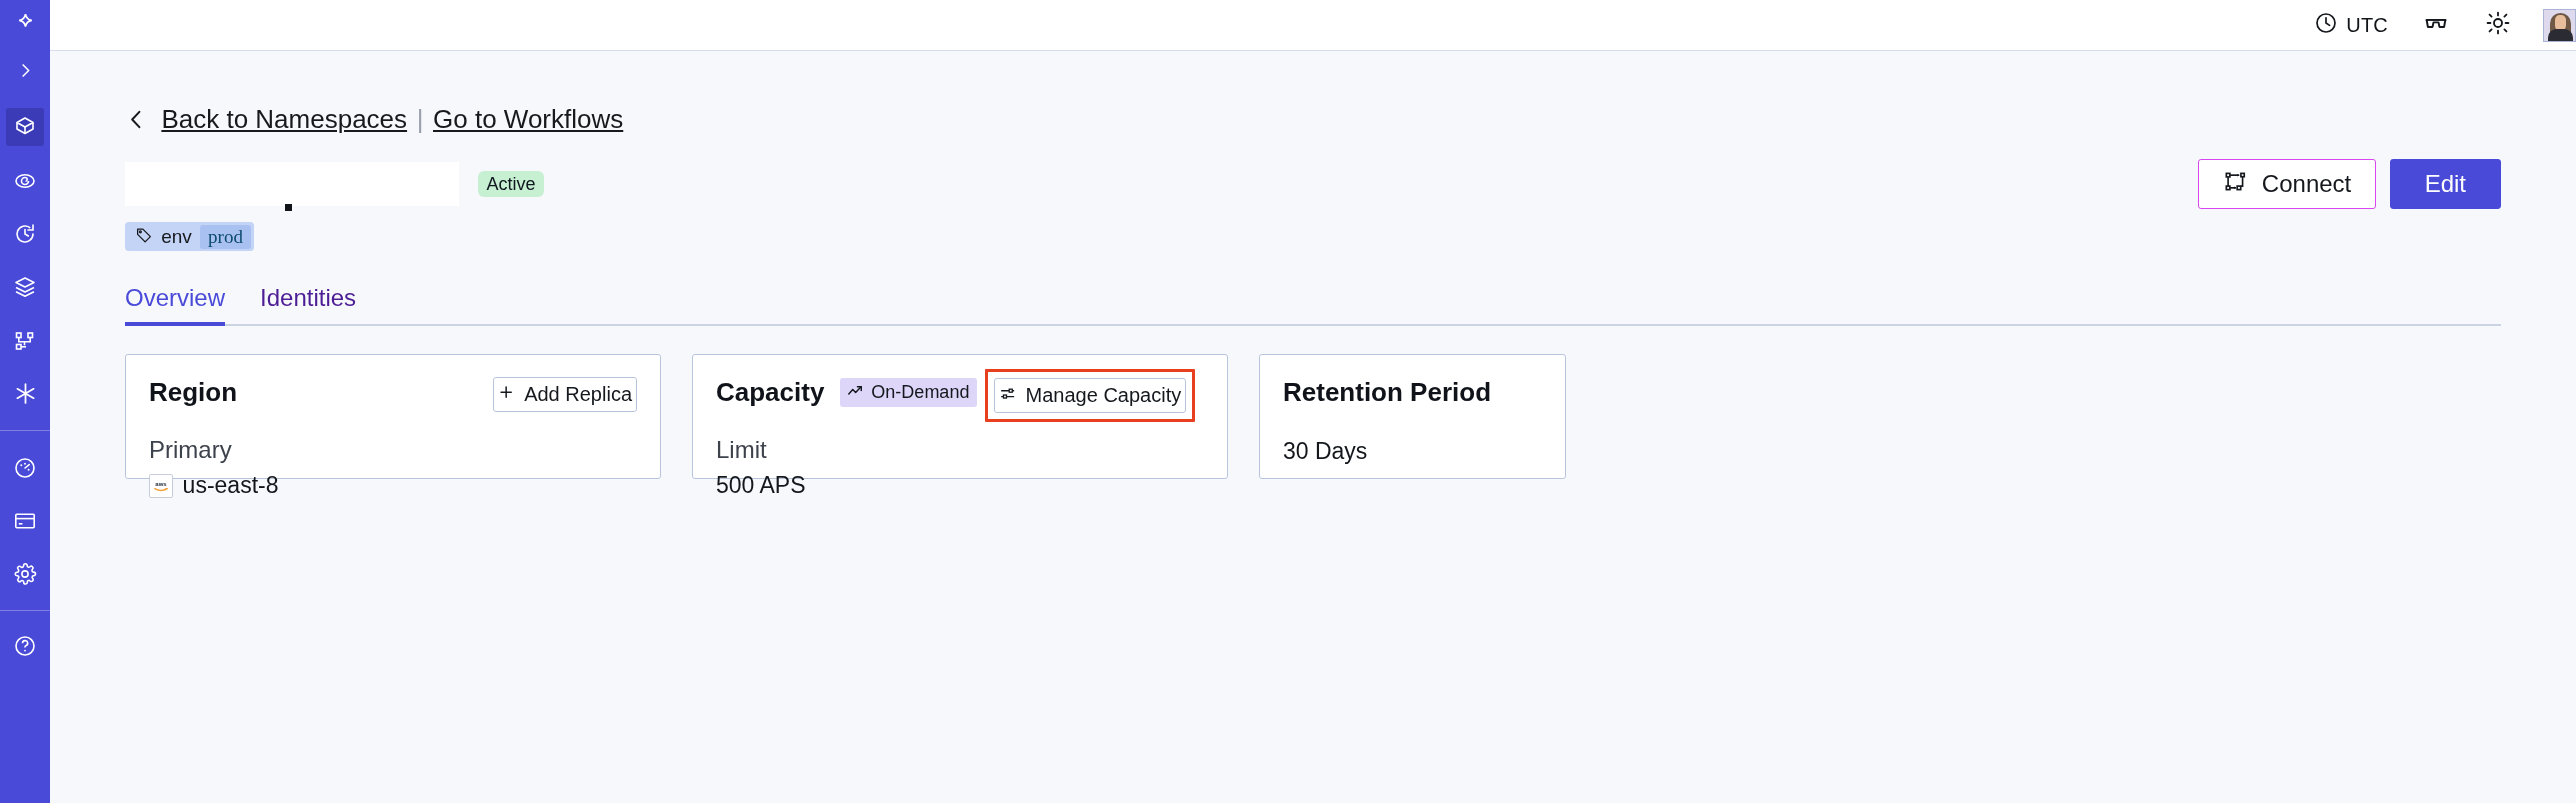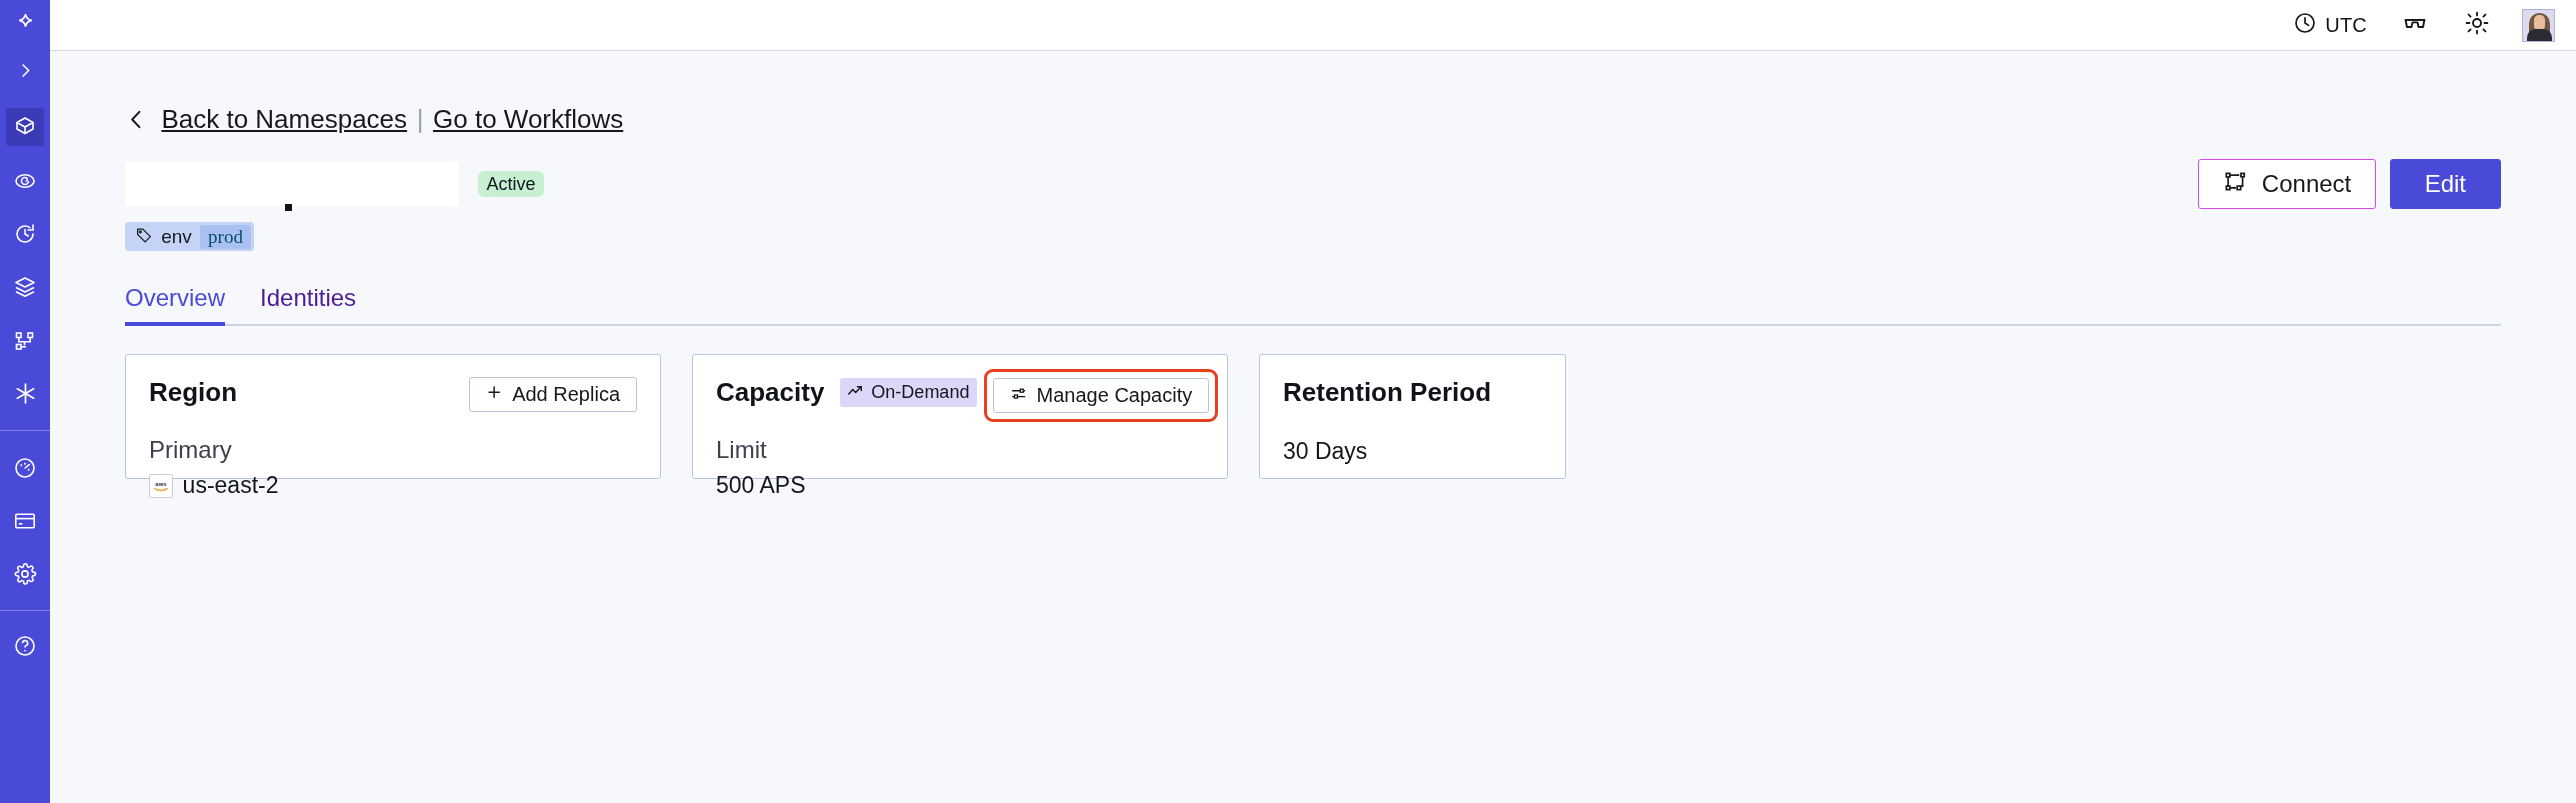--- a/index.html
+++ b/index.html
@@ -45,21 +45,20 @@
     min-width: 0;
     background: #f7f8fb;
   }
 
   
   .header {
     height: 51px; flex: 0 0 51px;
     background: #ffffff;
     border-bottom: 1px solid #d7dcea;
     display: flex; align-items: center; justify-content: flex-end;
-    padding-right: 21px;
   }
   .hdr-tz {
     display: flex; align-items: center; gap: 8.6px;
     margin-right: 31px;
   }
   .hdr-tz-label {
     font-size: 20px; color: #111418; letter-spacing: 0.2px;
   }
   .hdr-icon {
     width: 33px; height: 33px;
@@ -258,30 +257,30 @@
   }
 
   .card-action {
     position: absolute; right: 23px; top: 22px;
   }
   .btn-card {
     height: 35px;
     background: #ffffff;
     border: 1px solid #b8c4dc;
     border-radius: 2.9px;
-    padding: 0 16px;
+    padding: 0 4px;
     font-size: 20px;
     color: #15181d;
     gap: 9.6px;
   }
   .annot-red {
     position: absolute;
-    right: 9px; top: 14.4px;
+    right: 32px; top: 14.4px;
     border: 3.8px solid #e8401f;
-    border-radius: 9px;
+    border-radius: 1px;
     padding: 5.8px;
   }
   .annot-red .btn-card { margin: 0; }
 </style>
 </head>
 <body>
 
 <div class="app">
 
   <nav class="sidebar">
@@ -544,21 +543,21 @@
           </div>
           <div class="card-sub">Primary</div>
           <div class="card-value-row">
             <span class="aws-badge">
               <svg width="20" height="20" viewBox="0 0 24 24">
                 <text x="12" y="11.5" font-family="'Liberation Sans',sans-serif" font-size="7.2" font-weight="700" fill="#222f3e" text-anchor="middle">aws</text>
                 <path d="M4.5 15.2c4.5 2.6 10.5 2.6 15 0" stroke="#f2a33c" stroke-width="1.8" fill="none" stroke-linecap="round"></path>
                 <polygon points="19.5,15.2 16.8,14.4 17.6,17.4" fill="#f2a33c"></polygon>
               </svg>
             </span>
-            <span class="card-value">us-east-2</span>
+            <span class="card-value">us-east-8</span>
           </div>
         </section>
 
         <section class="card card-w2">
           <div class="card-head">
             <span class="card-title">Capacity</span>
             <span class="badge-ondemand">
               <span>
                 <svg width="17.3" height="17.3" viewBox="0 0 24 24" fill="none" stroke="#14171d" stroke-width="2" stroke-linecap="round" stroke-linejoin="round">
                   <polyline points="2.5 16.5 8 10.5 12 14.5 19.5 6.5"></polyline>

